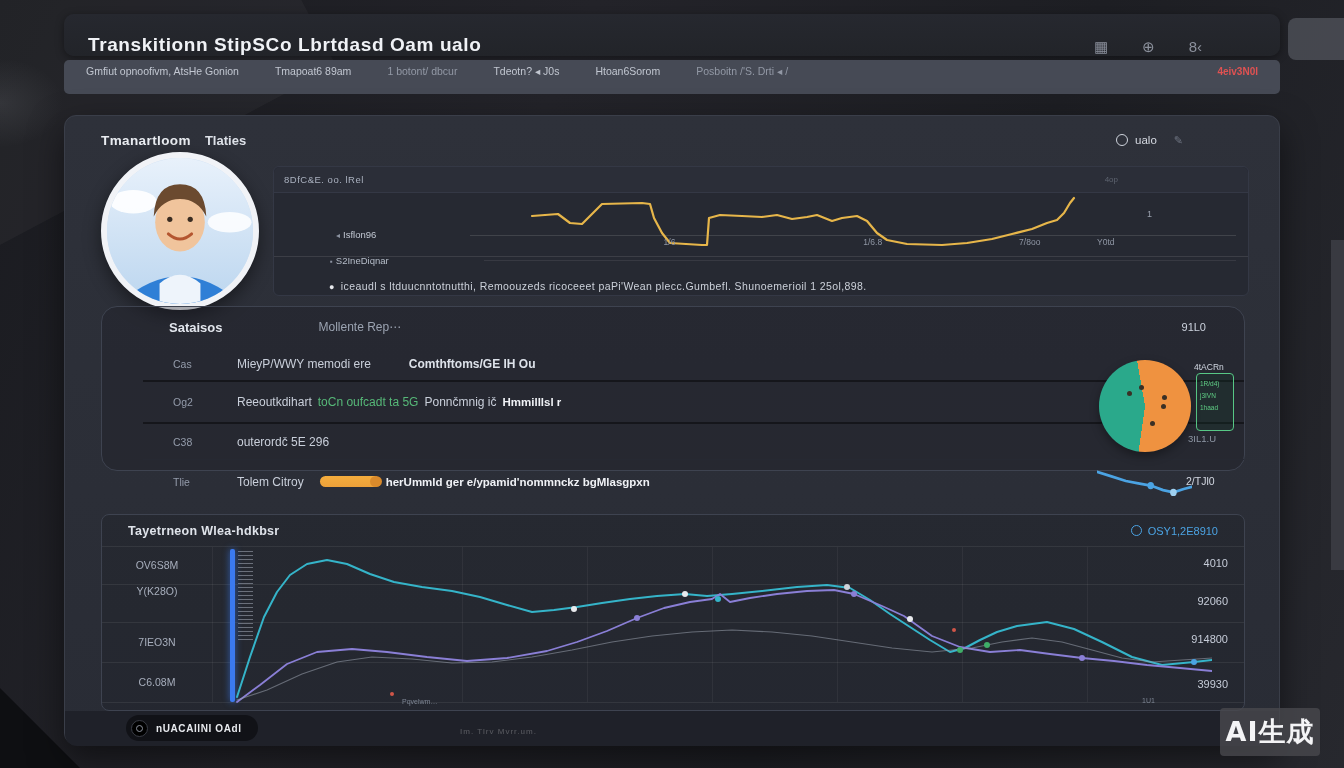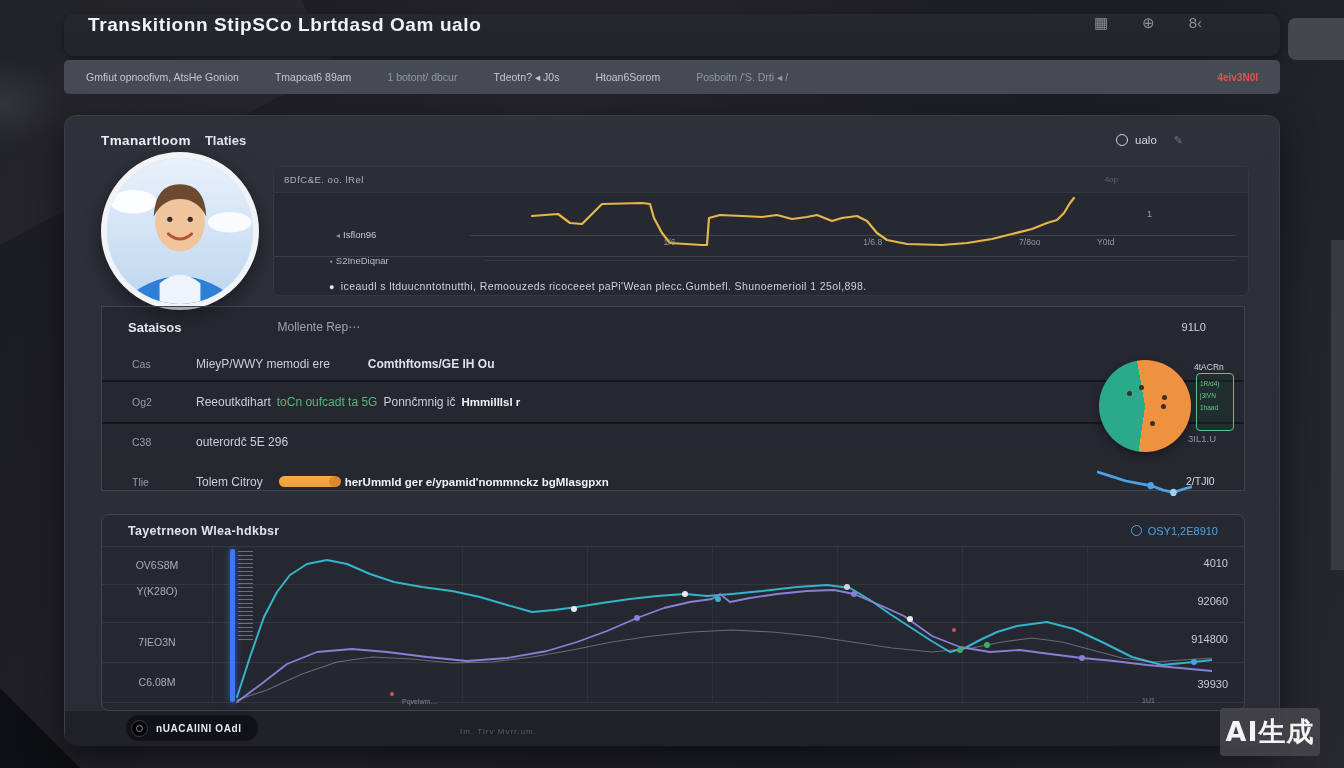--- a/index.html
+++ b/index.html
@@ -12,29 +12,29 @@
   }
   .bg-streak { position:absolute; pointer-events:none; }
   #streak1 { left:-120px; top:-80px; width:420px; height:260px; background:rgba(255,255,255,.035); transform:rotate(-28deg); }
   #streak2 { left:0; top:58px; width:64px; height:90px; background:radial-gradient(ellipse at left, rgba(200,205,215,.10), transparent 70%); }
   #corner-tab { position:absolute; right:0; top:18px; width:56px; height:42px; background:#4b4d56; border-radius:8px 0 0 8px; opacity:.85; }
   #edge-bar { position:absolute; right:0; top:240px; width:13px; height:330px; background:#3e4047; opacity:.8; }
   #bottom-wedge { position:absolute; left:0; bottom:0; width:80px; height:80px; background:#0e0f12; clip-path:polygon(0 100%,0 0,100% 100%); }
 
   
   #titlebar { position:absolute; left:64px; top:14px; width:1216px; height:42px;
-    background:linear-gradient(#26282f,#222429); border-radius:10px; display:flex; align-items:flex-start;
+    background:linear-gradient(#26282f,#222429); border-radius:10px; display:flex; align-items:flex-end;
     box-shadow:0 2px 8px rgba(0,0,0,.4); }
   #titlebar .title { margin-left:24px; font-size:19px; font-weight:bold; letter-spacing:.6px; color:#f0f2f6; }
   #titlebar .icons { margin-left:auto; margin-right:78px; display:flex; gap:34px; }
   #titlebar .icons span { font-size:15px; color:#8b909c; cursor:pointer; }
 
   
   #navbar { position:absolute; left:64px; top:60px; width:1216px; height:27px;
-    background:#464a55; border-radius:5px; display:flex; align-items:center; padding:17px 22px; gap:36px; }
+    background:#464a55; border-radius:5px; display:flex; align-items:flex-end; padding:17px 22px; gap:36px; }
   #navbar .nav-item { font-size:10.5px; color:#c2c7d1; white-space:nowrap; cursor:pointer; }
   #navbar .nav-item.dim { color:#9298a5; }
   #navbar .nav-alert { margin-left:auto; font-size:10px; font-weight:bold; }
 
   
   #card { position:absolute; left:64px; top:115px; width:1216px; height:630px;
     background:linear-gradient(#2e313a,#292c35); border:1px solid #3a3e49; border-radius:12px;
     box-shadow:0 14px 34px rgba(0,0,0,.5); }
   #card-header { position:absolute; left:0; top:10px; width:100%; height:28px; display:flex; align-items:center; }
   #card-title { margin-left:36px; font-size:13.5px; font-weight:bold; color:#e9ecf1; letter-spacing:.4px; }
@@ -66,22 +66,22 @@
   .legend-label .lg-icon { color:#8b92a0; font-size:8px; margin-right:3px; }
   .xtick { position:absolute; top:70px; font-size:8.5px; color:#8f96a4; }
   #xt0{left:40%;} #xt1{left:60.5%;} #xt2{left:76.5%;} #xt3{left:84.5%;}
   #chart-marker1 { position:absolute; left:873px; top:42px; font-size:9px; color:#9aa1ae; }
 
   
   #note-row { position:absolute; left:264px; top:164px; width:920px; font-size:10.5px; color:#ccd1da; letter-spacing:.4px; display:flex; gap:6px; }
   #note-row .dot { color:#e8eaee; font-size:9px; line-height:14px; }
 
   
-  #table { position:absolute; left:36px; top:190px; width:1144px; height:185px;
-    border:1px solid #3e4350; border-radius:0; background:rgba(28,30,38,.35); }
+  #table { position:absolute; left:36px; top:190px; width:1144px; height:165px;
+    border:1px solid #3e4350; border-radius:16px; background:rgba(28,30,38,.35);padding-left:41px; }
   #table-head { height:40px; display:flex; align-items:center; padding:0 26px; }
   #table-head .t1 { font-size:13px; font-weight:bold; color:#e2e6ed; }
   #table-head .t2 { margin-left:96px; font-size:12px; color:#9ba3b1; }
   #table-head .tr { margin-left:auto; margin-right:12px; font-size:11px; color:#ccd2dd; }
   .trow { display:flex; align-items:center; padding-left:30px; position:relative; cursor:pointer; }
   .trow .key { width:64px; font-size:10.5px; color:#949cab; }
   .trow .main { font-size:12px; color:#c9cfda; }
   .trow .sec { margin-left:38px; font-size:12px; font-weight:bold; color:#dde2ea; }
   .trow .green { margin-left:6px; font-size:12px; color:#56b878; }
   .trow .tail { margin-left:6px; font-size:12px; color:#c9cfda; }

